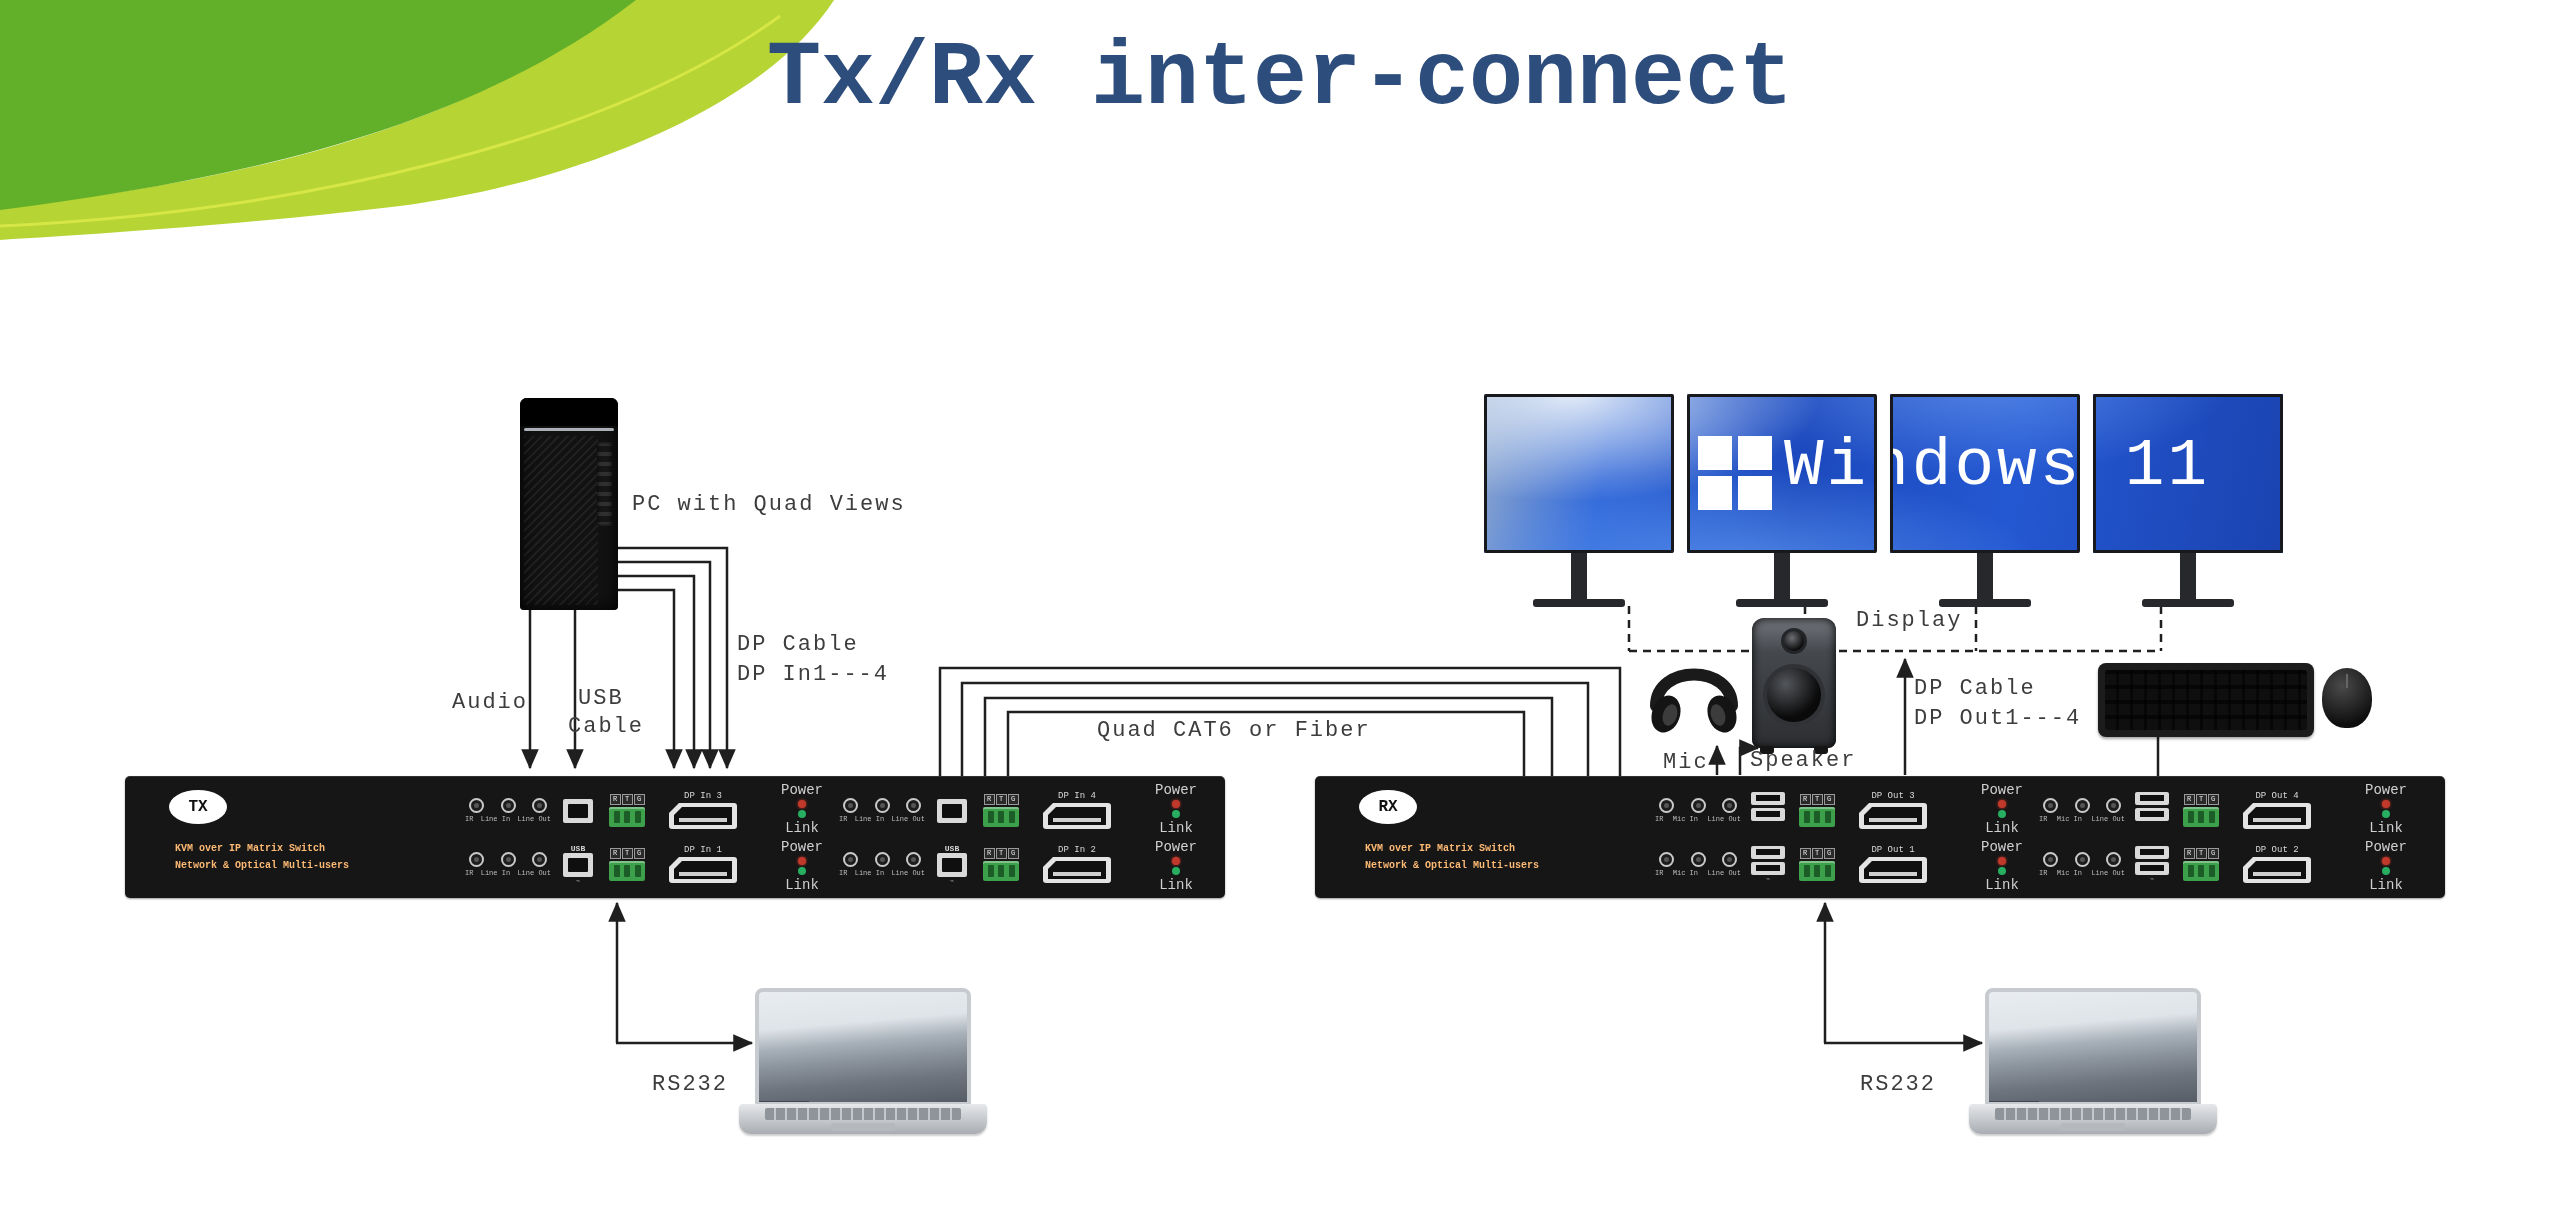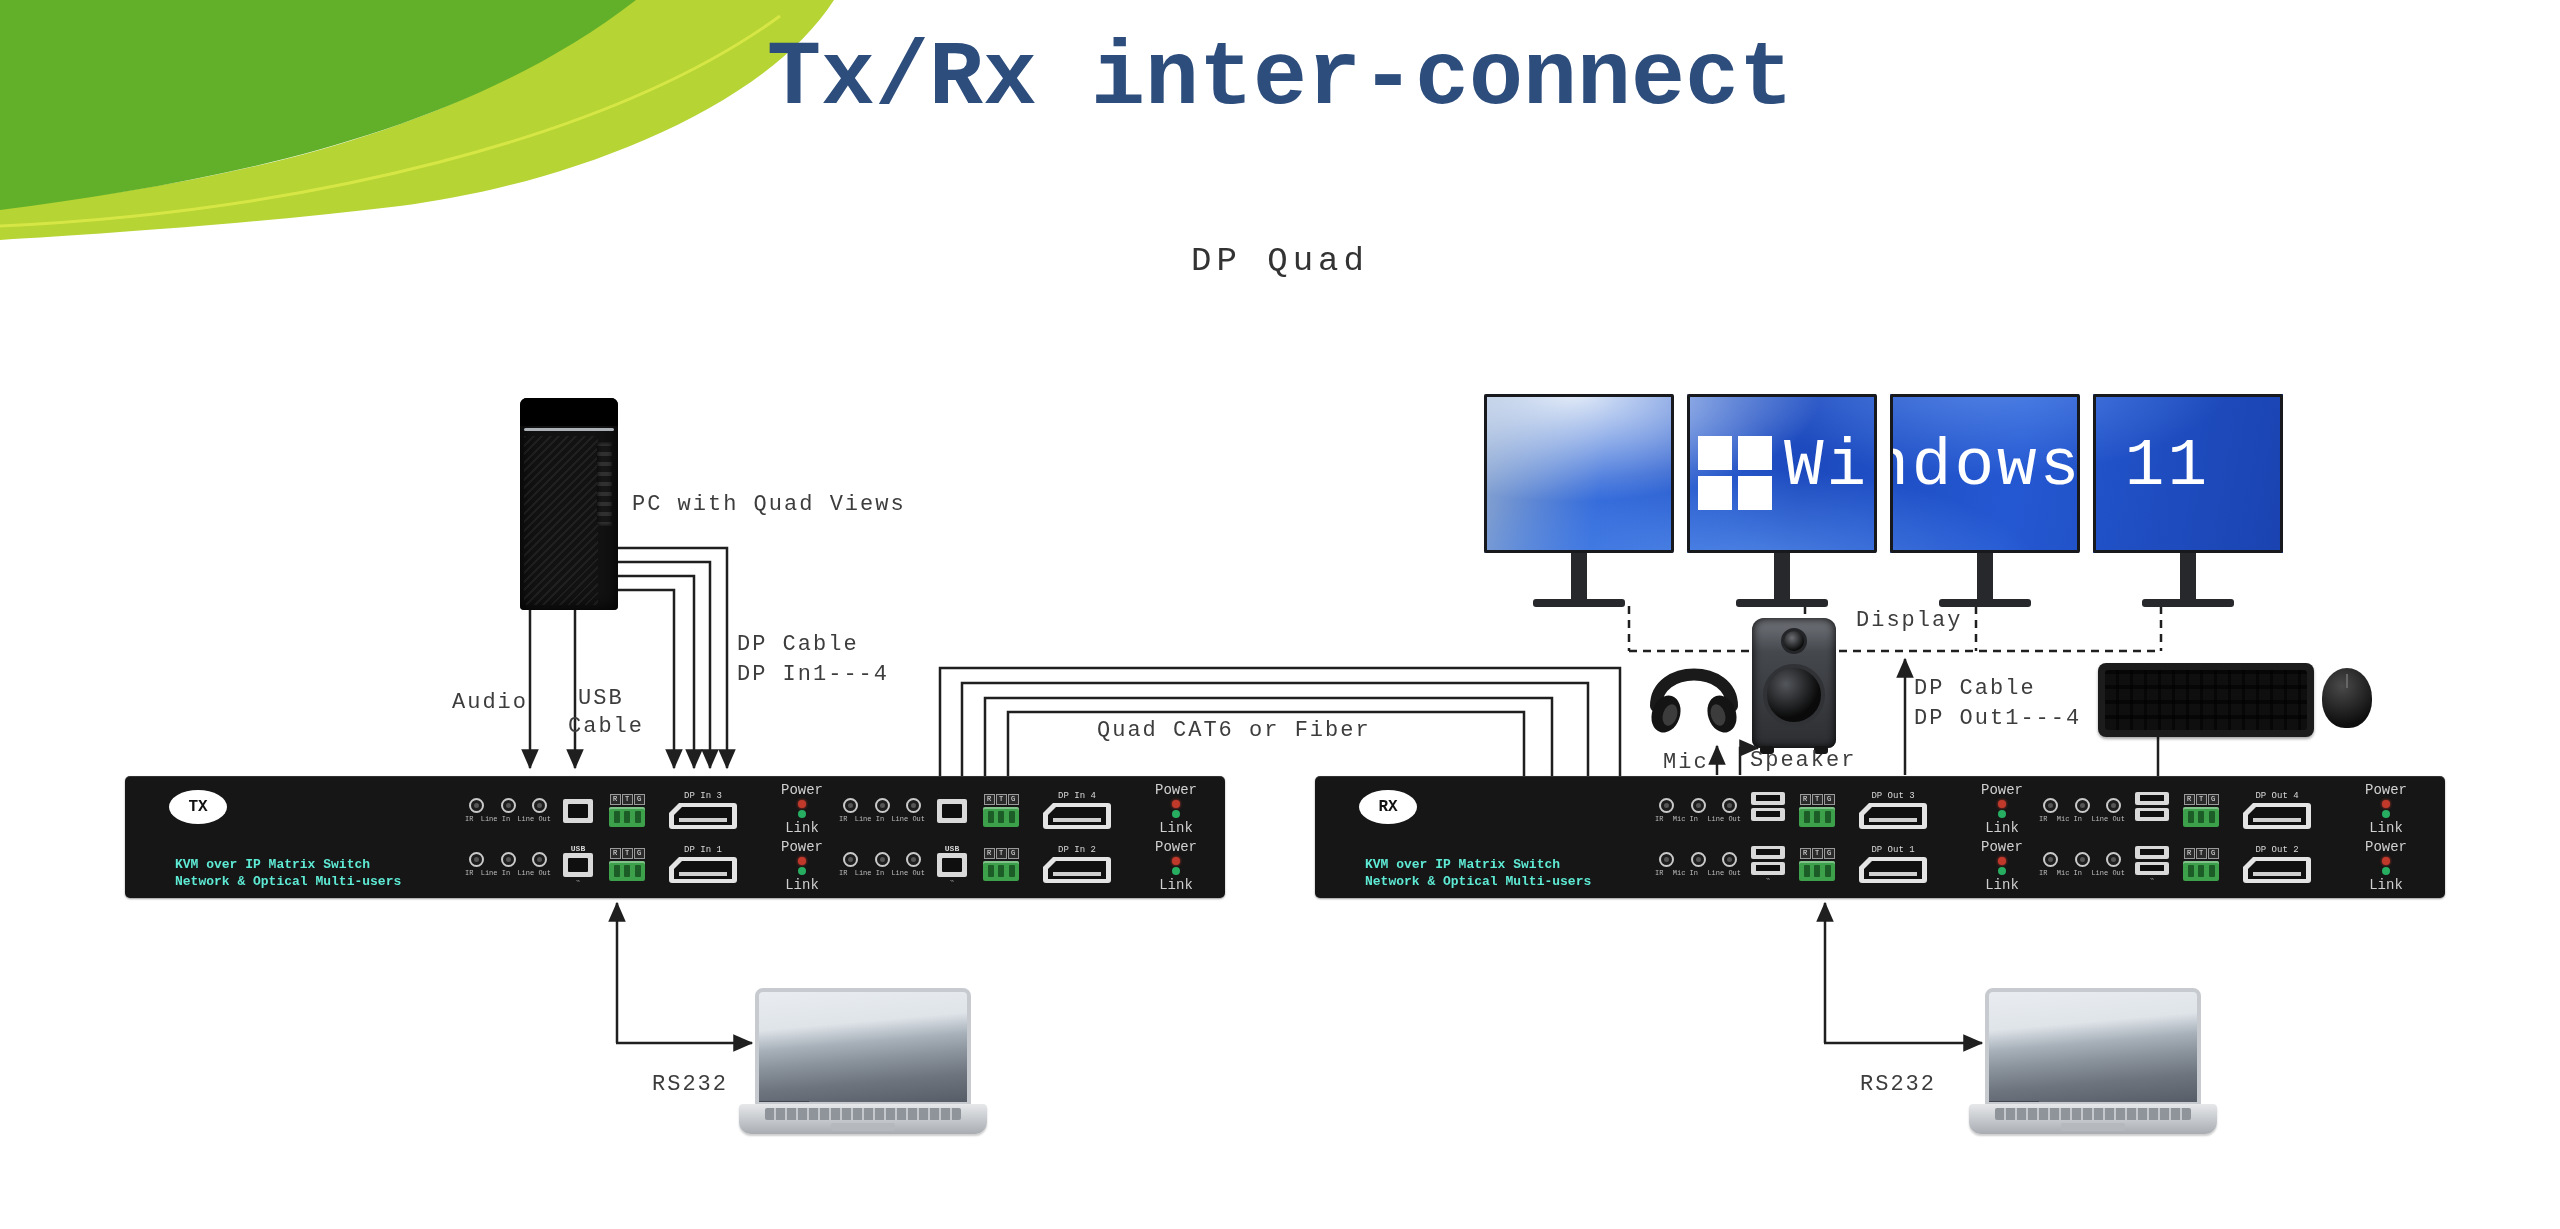--- a/index.html
+++ b/index.html
@@ -25,21 +25,21 @@
       background:repeating-linear-gradient(135deg,rgba(255,255,255,.06) 0 2px,rgba(0,0,0,0) 2px 6px);}
   .pc .iopanel{position:absolute;right:6px;top:44px;width:15px;height:84px;background:#1e1e1e;border-radius:2px;
       box-shadow:inset 0 0 4px #000;
       background-image:repeating-linear-gradient(0deg,#303030 0 4px,#161616 4px 10px);}
   
   .unit{height:122px;background:#161616;border-radius:5px;z-index:2;display:flex;align-items:center;
         padding:0 10px;box-sizing:border-box;box-shadow:inset 0 1px 0 rgba(255,255,255,.12), 0 1px 2px rgba(0,0,0,.4);}
   .brand{width:330px;flex:0 0 auto;position:relative;height:100%;}
   .oval{position:absolute;left:34px;top:14px;width:58px;height:34px;background:#fff;border-radius:50%;
         display:flex;align-items:center;justify-content:center;font-weight:bold;font-size:16px;color:#111;}
-  .uname{position:absolute;left:40px;top:64px;color:#5eead4;font-size:13px;font-weight:bold;line-height:17px;white-space:nowrap;margin-top:16px;}
+  .uname{position:absolute;left:40px;top:64px;color:#fdba74;font-size:10px;font-weight:bold;line-height:17px;white-space:nowrap;}
   .pgroup{flex:0 0 auto;display:flex;flex-direction:column;justify-content:space-between;height:104px;}
   .pgroup.tx{width:300px;}
   .pgroup.rx{width:310px;}
   .prow{display:flex;align-items:center;height:50px;}
   .jgrp{width:86px;flex:0 0 auto;}
   .jrow{display:flex;justify-content:space-between;padding:0 4px;}
   .jack{width:15px;height:15px;border-radius:50%;background:#1d1d1d;border:2px solid #c9c9c9;
         box-sizing:border-box;position:relative;}
   .jack::after{content:"";position:absolute;left:3px;top:3px;width:5px;height:5px;border-radius:50%;background:#555;}
   .jlbls{display:flex;justify-content:space-between;font-size:7px;color:#bdbdbd;margin-top:2px;white-space:nowrap;}
@@ -126,21 +126,20 @@
 
 <div class="stage">
 
   <svg class="abs swoosh" width="840" height="280" viewBox="0 0 840 280">
     <path d="M630 0 C450 143 200 185 0 208 L0 240 C100 234 250 224 400 206 C560 186 762 112 834 0 Z" fill="#b6d434"></path>
     <path d="M780 16 C610 140 300 212 0 226" fill="none" stroke="#dcea49" stroke-width="3" opacity="0.85"></path>
     <path d="M0 0 L636 0 C455 140 205 183 0 210 Z" fill="#62b02a"></path>
   </svg>
 
   <div class="abs title">Tx/Rx inter-connect</div>
-  <div class="abs subtitle">DP Quad</div>
 
   <svg class="wires abs" width="2560" height="1229" viewBox="0 0 2560 1229">
     <defs>
       <marker id="ah" markerWidth="9" markerHeight="8" refX="7.5" refY="3.5" orient="auto">
         <path d="M0 0 L8 3.5 L0 7 Z" fill="#1f1f1f"></path>
       </marker>
     </defs>
     <g stroke="#1f1f1f" stroke-width="2.5" fill="none">
 
       <path d="M530 610 L530 768" marker-end="url(#ah)"></path>

